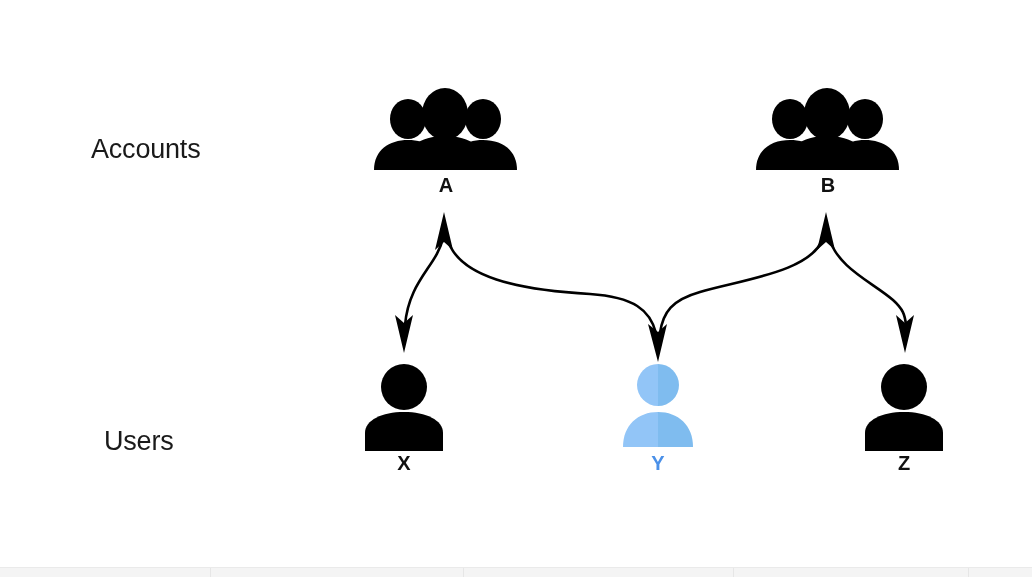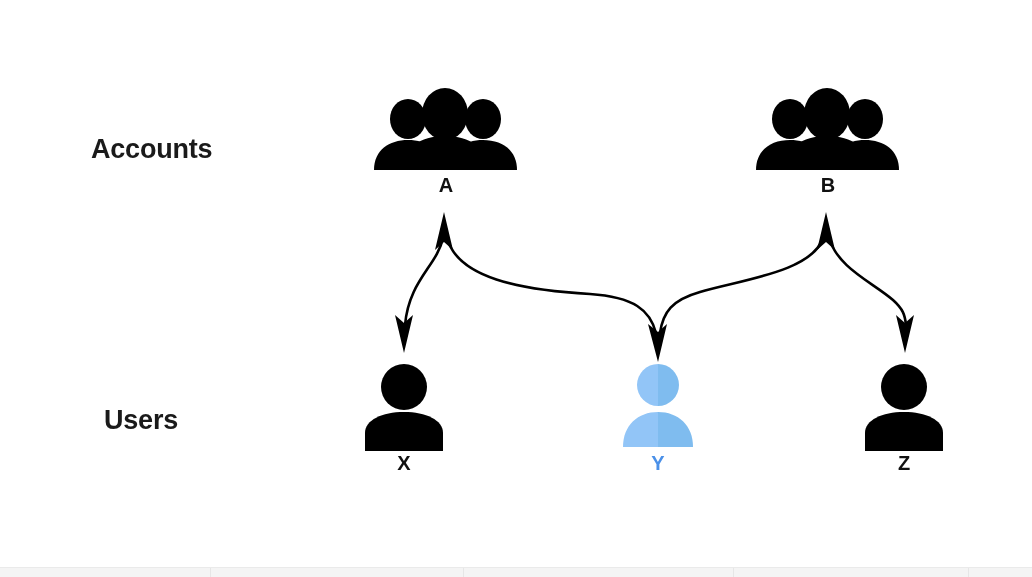--- a/index.html
+++ b/index.html
@@ -15,28 +15,28 @@
     position: relative;
     width: 1032px;
     height: 577px;
     background: #ffffff;
     overflow: hidden;
   }
 
   
   .row-label {
     position: absolute;
-    font-weight: bold;
+    font-weight: normal;
     font-size: 27px;
     letter-spacing: -0.2px;
     color: #1a1a1a;
     white-space: nowrap;
   }
   #label-accounts { left: 91px;  top: 134px; }
-  #label-users    { left: 104px; top: 405px; }
+  #label-users    { left: 104px; top: 426px; }
 
   
   .node {
     position: absolute;
     width: 160px;
     text-align: center;
   }
   .node .caption {
     font-weight: bold;
     font-size: 20px;

